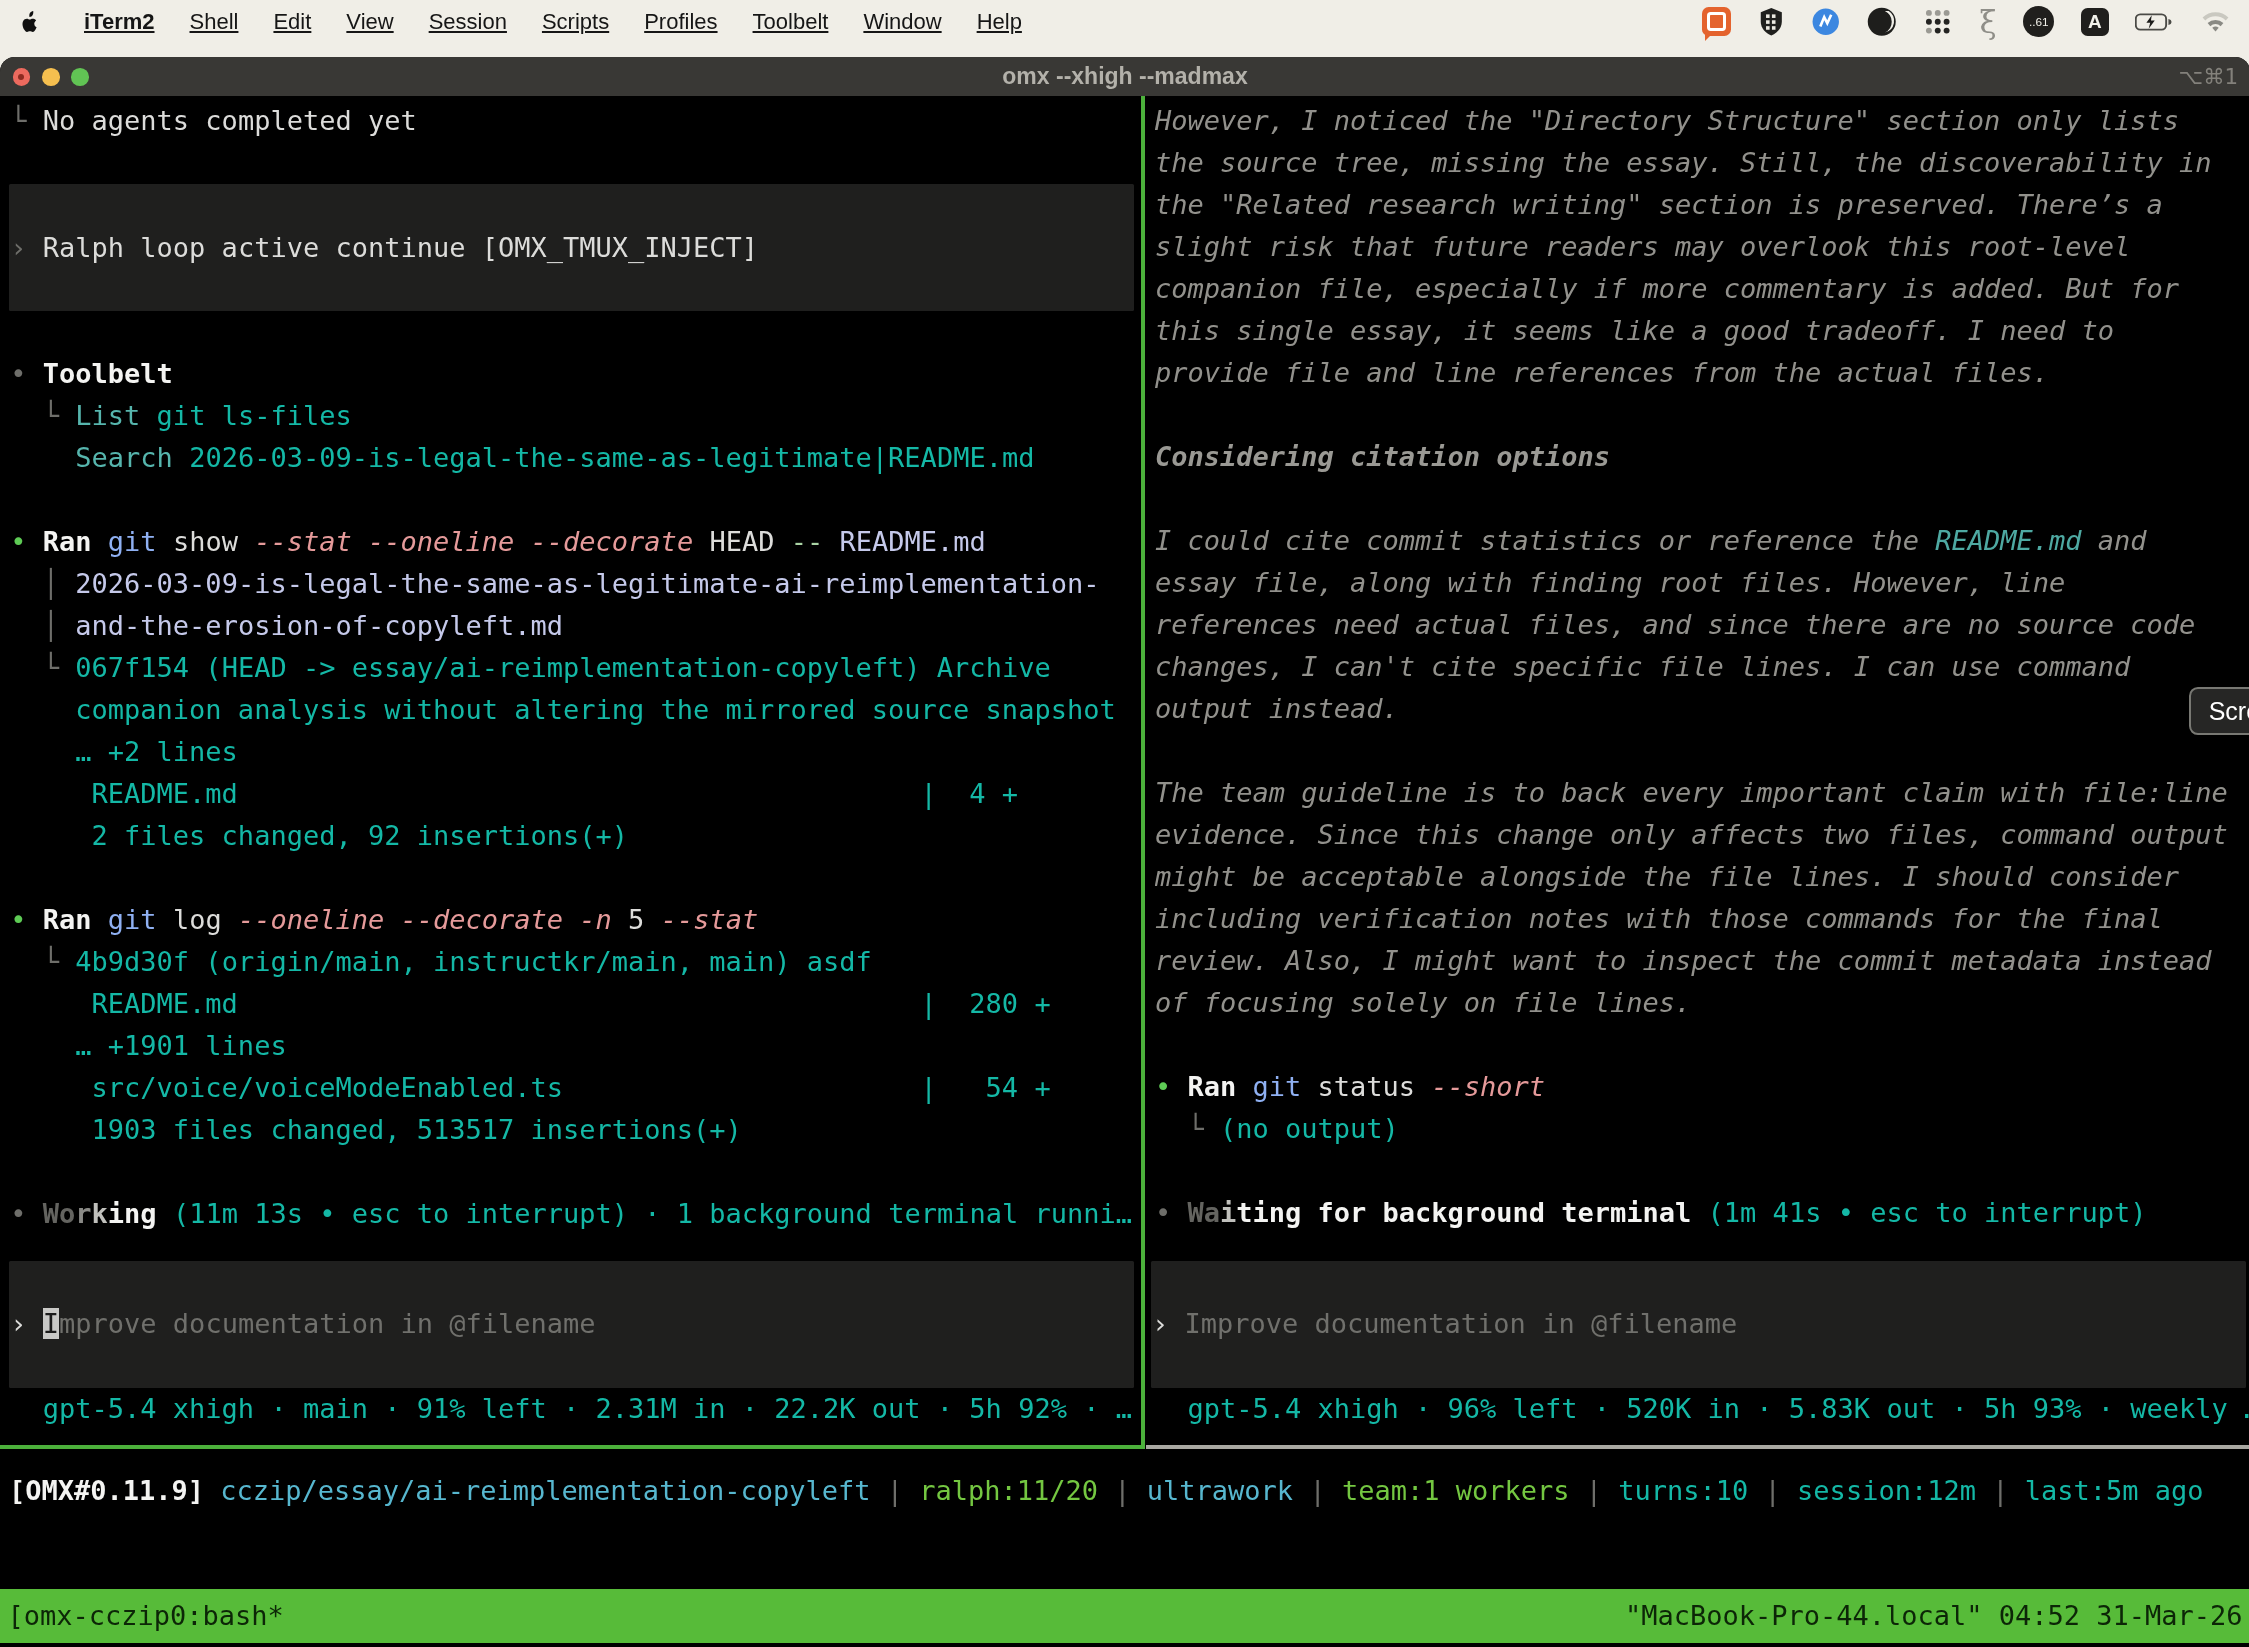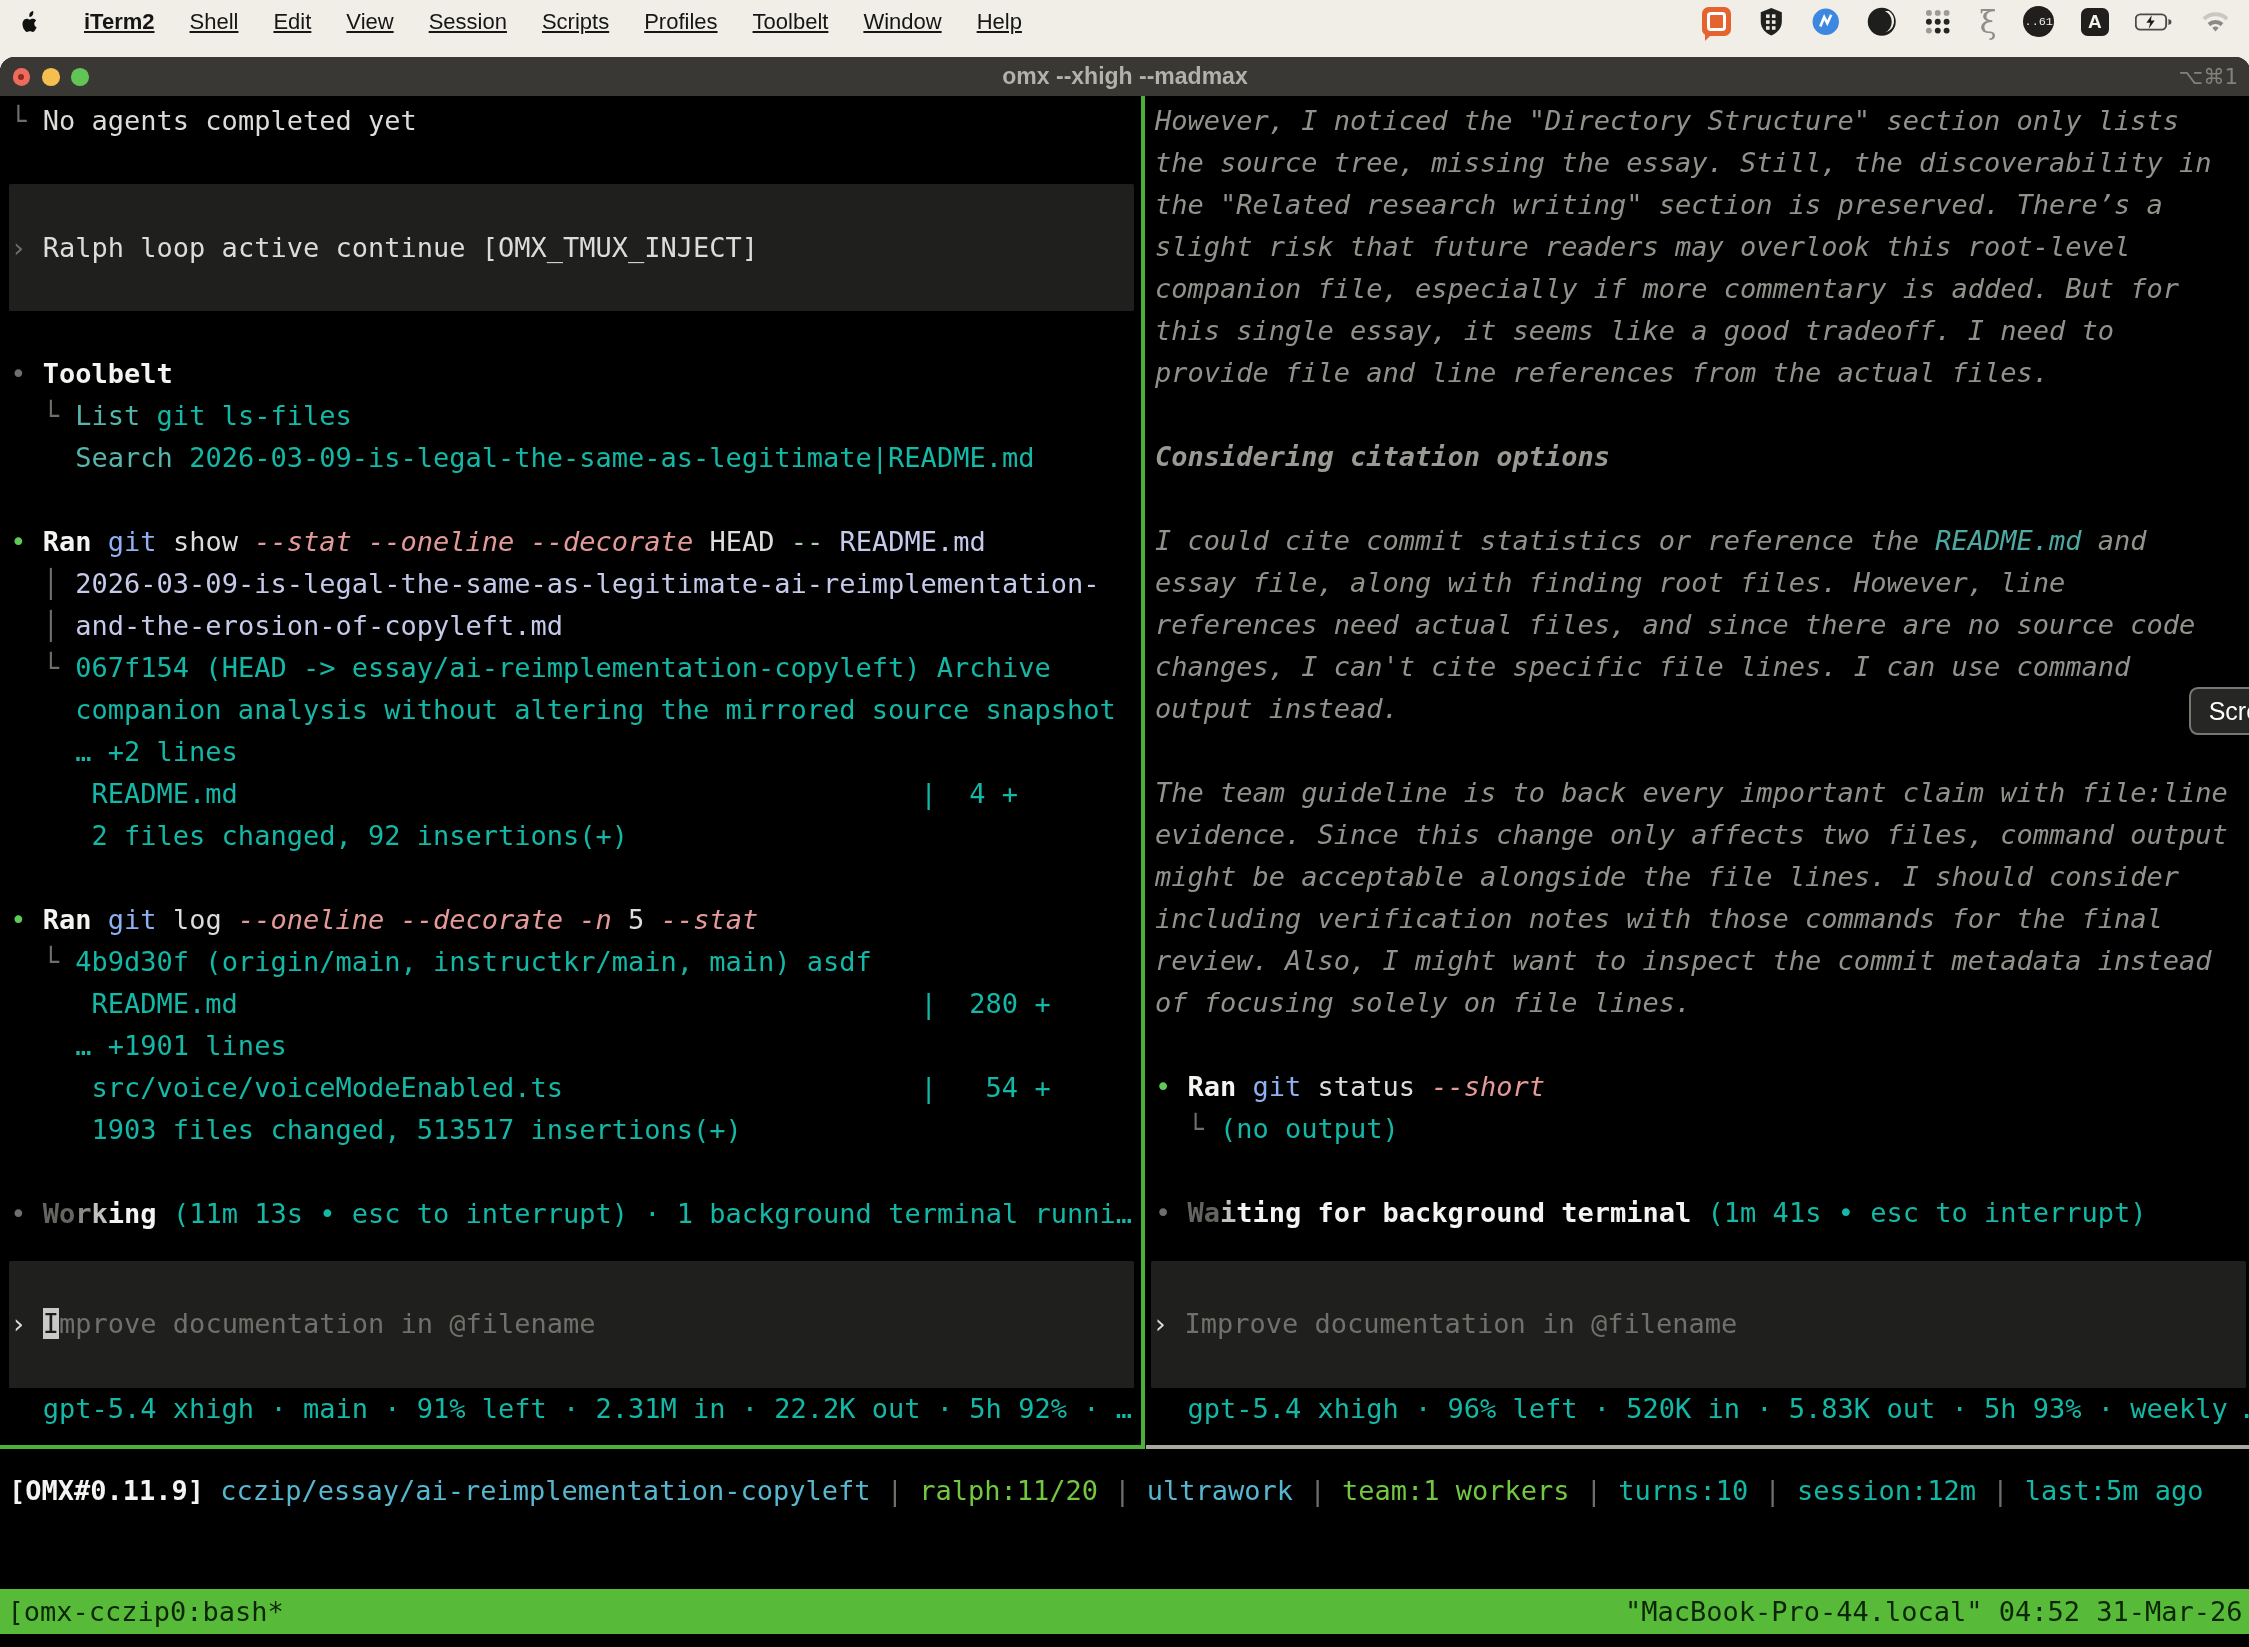--- a/index.html
+++ b/index.html
@@ -10,21 +10,21 @@
     font-family:"Liberation Sans",sans-serif;font-size:22px;color:#161616;padding:0 19px;box-sizing:border-box;}
   .menu-left{display:flex;align-items:flex-end;gap:45px;text-decoration:underline;}
   .menu-left .apple{display:flex;align-items:center;}
   .menu-item{white-space:nowrap;}
   .menu-item.first{font-weight:bold;}
   .menu-right{margin-left:auto;display:flex;align-items:center;gap:26.6px;}
   .mb-icon{display:flex;align-items:center;justify-content:center;}
   .chat-ic{width:29.5px;height:29.5px;background:#e4632e;border-radius:6.6px;position:relative;display:flex;align-items:center;justify-content:center;}
   .chat-ic .inner{width:13.3px;height:13.3px;border:3px solid #fff;border-radius:3.7px;}
   .chat-ic:after{content:"";position:absolute;left:3px;bottom:-5.2px;border:5.2px solid transparent;border-top-color:#e4632e;border-left-color:#e4632e;}
-  .badge61{width:31px;height:31px;border-radius:50%;background:#201f1d;color:#f2f1ea;font-size:11.8px;display:flex;align-items:center;justify-content:center;font-family:Liberation Mono, monospace;}
+  .badge61{width:31px;height:31px;border-radius:50%;background:#201f1d;color:#f2f1ea;font-size:11.8px;display:flex;align-items:center;justify-content:center;font-family:Liberation Sans, sans-serif;}
   .badgeA{width:28px;height:28px;border-radius:6.6px;background:#201f1d;color:#f2f1ea;font-weight:bold;font-size:19px;display:flex;align-items:center;justify-content:center;}
   .squiggle{color:#8f8e88;font-size:31px;font-family:"DejaVu Serif",serif;}
 
   
   .window{position:absolute;top:57px;left:0;width:2250px;height:1591px;background:#000;
     border-radius:14.8px 14.8px 0 0;overflow:hidden;}
   .titlebar{position:relative;height:39px;background:#393835;}
   .title-text{position:absolute;left:0;right:0;top:0;height:39px;line-height:39px;text-align:center;
     color:#b3b1aa;font-family:"Liberation Sans",sans-serif;font-weight:bold;font-size:23px;}
   .traffic{position:absolute;left:12.5px;top:11px;display:flex;gap:11.8px;}
@@ -52,21 +52,21 @@
   .flex-sp{flex:1;}
   .status-row{flex-shrink:0;}
   .body-block{flex-shrink:0;}
 
   .vdiv{position:absolute;left:1141px;top:0;width:4.4px;height:1353px;background:#4cb13b;}
   .hdiv-l{position:absolute;left:0;top:1349px;width:1141px;height:4.4px;background:#4cb13b;}
   .hdiv-r{position:absolute;left:1146px;top:1349px;width:1104px;height:4.4px;background:#a9a8a2;}
 
   .omx-row{position:absolute;left:0;top:1374px;width:2250px;padding-left:8.9px;box-sizing:border-box;white-space:pre;}
 
-  .tmux{position:absolute;left:0;top:1493px;width:2250px;height:45px;background:#57bb39;color:#0c2607;
+  .tmux{position:absolute;left:0;top:1493px;width:2250px;height:54px;background:#57bb39;color:#0c2607;
     display:flex;justify-content:space-between;align-items:center;padding:0 7.4px;box-sizing:border-box;white-space:pre;font-size:27px;}
 
   .tooltip{position:absolute;left:2189px;top:591px;width:96px;height:44px;background:#262625;
     border:2.2px solid #787873;border-radius:8.9px;color:#fff;font-family:"Liberation Sans",sans-serif;
     font-size:25px;display:flex;align-items:center;padding-left:17.7px;z-index:6;box-sizing:content-box;}
 
   
   .seg-fg{color:#dcdcda;}
   .seg-fgb{color:#f4f4f2;font-weight:bold;}
   .seg-gray{color:#14b8a6;}

